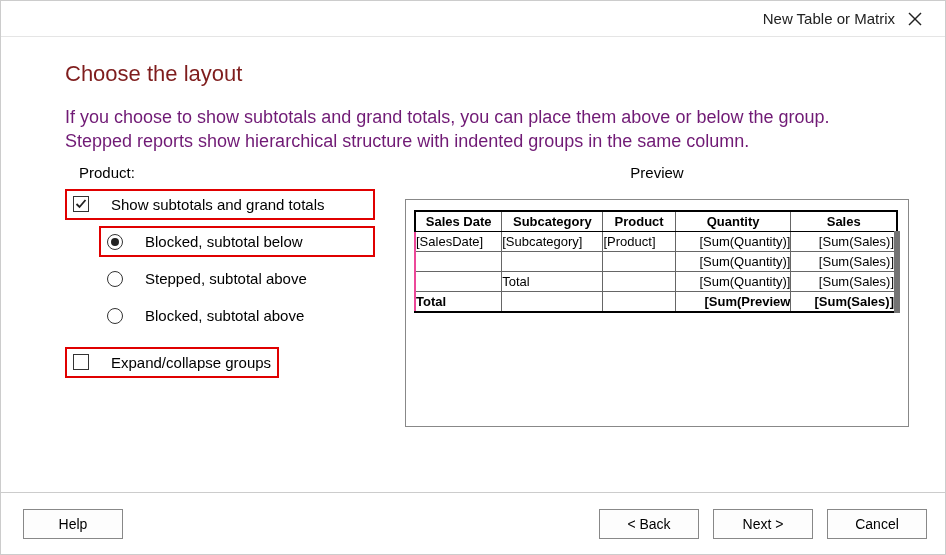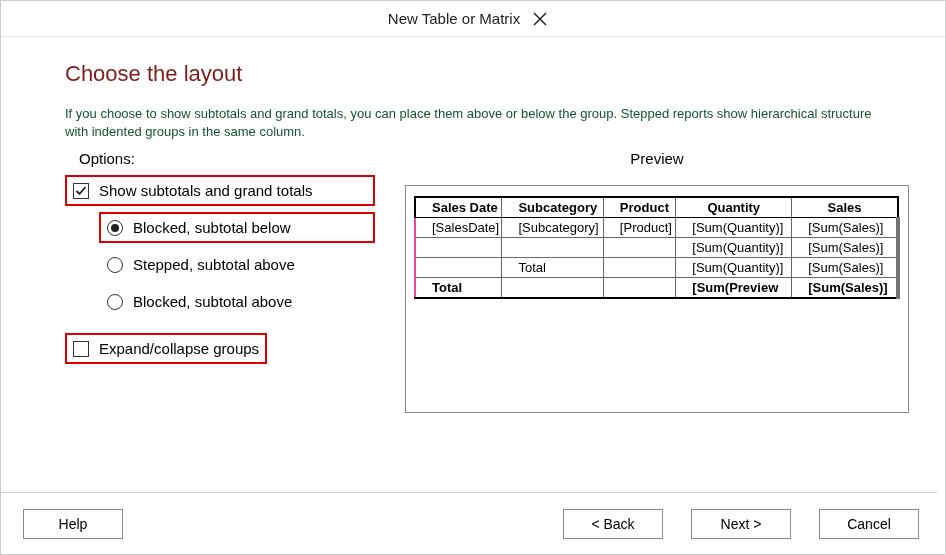--- a/index.html
+++ b/index.html
@@ -13,21 +13,21 @@
     position: relative;
     border: 1px solid #ccc;
     overflow: hidden;
   }
 
   
   .titlebar {
     height: 36px;
     display: flex;
     align-items: center;
-    justify-content: center;
+    justify-content: flex-end;
     padding: 0 10px 0 12px;
     border-bottom: 1px solid #e5e5e5;
   }
   .titlebar-title { font-size: 15px; color: #222; }
   .titlebar-close {
     width: 40px; height: 28px;
     display: flex; align-items: center; justify-content: center;
     cursor: pointer;
   }
   .titlebar-close svg { width: 14px; height: 14px; }
@@ -40,23 +40,23 @@
     padding: 24px 36px 10px 64px;
     overflow: hidden;
   }
 
   .heading {
     font-size: 22px;
     color: #7f1d1d;
     margin-bottom: 18px;
   }
   .description {
-    font-size: 13px;
+    font-size: 18px;
     line-height: 1.35;
-    color: #14532d;
+    color: #701a75;
     margin-bottom: 10px;
     max-width: 830px;
   }
 
   .cols {
     display: flex;
     gap: 30px;
   }
 
   .options-col {
@@ -64,28 +64,28 @@
     padding-top: 0px;
   }
   .options-label {
     font-size: 15px;
     margin: 0 0 8px 14px;
   }
 
   .opt-row {
     display: flex;
     align-items: center;
-    gap: 10px;
+    gap: 22px;
     padding: 5px 6px;
     border: 2px solid transparent;
     font-size: 15px;
     margin-bottom: 6px;
   }
   .highlight { border-color: #e00000; }
-  .opt-sub { margin-left: 34px; }
+  .opt-sub { margin-left: 34px; align-items: flex-end; }
 
   .chk {
     width: 16px; height: 16px;
     border: 1px solid #333;
     display: inline-flex;
     align-items: center;
     justify-content: center;
     background: #fff;
     flex-shrink: 0;
   }
@@ -127,56 +127,56 @@
     overflow: hidden;
   }
   table.preview-table {
     border-collapse: collapse;
     width: 100%;
     table-layout: fixed;
     font-size: 13px;
   }
   table.preview-table th, table.preview-table td {
     border: 1px solid #666;
-    padding: 2px 16px;
+    padding: 2px 0;
     white-space: nowrap;
     overflow: hidden;
   }
   table.preview-table th {
     font-weight: 700;
     text-align: center;
     border-top: 2px solid #000;
     border-bottom: 1px solid #000;
   }
   table.preview-table th:first-child { border-left: 2px solid #000; }
   table.preview-table th:last-child  { border-right: 2px solid #000; }
   table.preview-table tr td:first-child { border-left: 2px solid #ec4899; }
-  table.preview-table tr td:last-child  { border-right: 4px solid #737373; margin-left: 21px; }
+  table.preview-table tr td:last-child  { border-right: 6px solid #737373; margin-left: 21px; }
   table.preview-table tr.last-row td { border-bottom: 2px solid #000; }
   .col-sd  { width: 18%; }
   .col-sc  { width: 21%; }
   .col-pr  { width: 15%; }
   .col-qty { width: 24%; text-align: right; }
   .col-sal { width: 22%; text-align: right; }
   td.tr { text-align: right; }
   td.bold { font-weight: 700; }
 
   
   .footer {
     position: absolute;
-    left: 0; right: 8px; bottom: 0;
+    left: 0; right: 0; bottom: 0;
     height: 62px;
     border-top: 1px solid #ccc;
     display: flex;
     align-items: center;
     justify-content: space-between;
     padding: 0 18px 0 22px;
     background: #fff;
   }
-  .footer-right { display: flex; gap: 28px; }
+  .footer-right { display: flex; gap: 14px; }
   .btn {
     min-width: 100px;
     height: 30px;
     padding: 0 18px;
     border: 1px solid #888;
     background: #fdfdfd;
     font-size: 14px;
     cursor: pointer;
     display: inline-flex;
     align-items: center;
@@ -197,21 +197,21 @@
 </div>
 
 <div class="content">
 
   <div class="heading">Choose the layout</div>
   <div class="description">If you choose to show subtotals and grand totals, you can place them above or below the group. Stepped reports show hierarchical structure with indented groups in the same column.</div>
 
   <div class="cols">
 
     <div class="options-col">
-      <div class="options-label">Options:</div>
+      <div class="options-label">Product:</div>
 
       <label class="opt-row highlight">
         <span class="chk checked">
           <svg viewBox="0 0 12 12">
             <polyline points="1.5,6 4.5,9 10.5,2" fill="none" stroke="#222" stroke-width="1.8"></polyline>
           </svg>
         </span>
         <span>Show subtotals and grand totals</span>
       </label>
 

